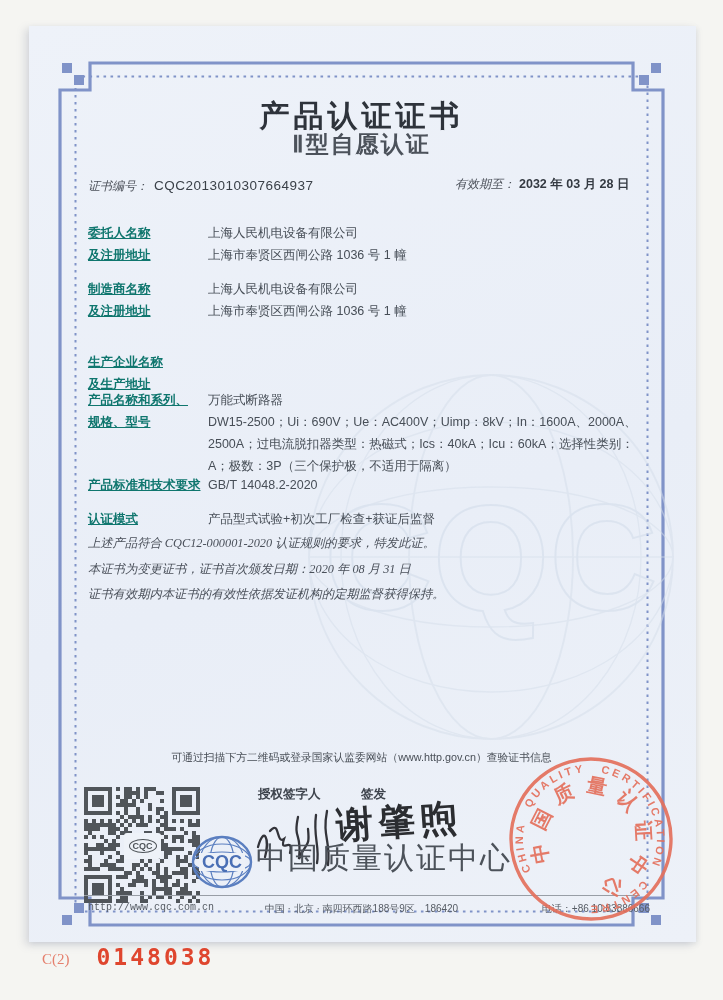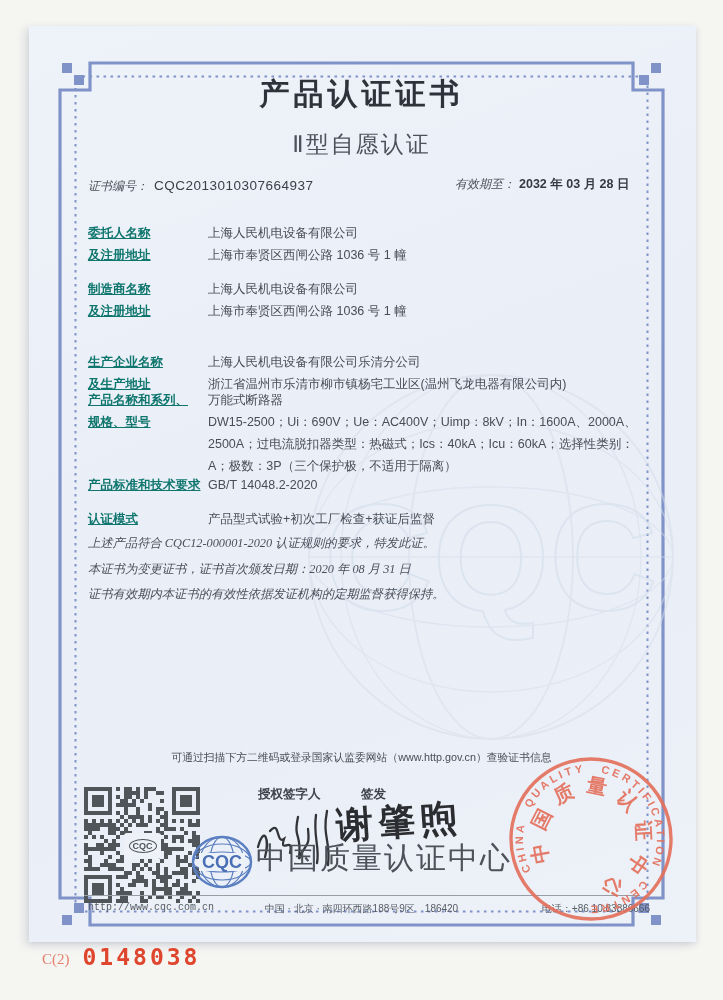--- a/index.html
+++ b/index.html
@@ -9,24 +9,24 @@
     font-family:"Liberation Sans",sans-serif;
   }
   .paper{
     position:absolute;left:29px;top:26px;width:667px;height:916px;
     background:linear-gradient(160deg,#eef2f9 0%,#e9eef7 55%,#edf1f8 100%);
     box-shadow:-4px 3px 8px rgba(110,120,145,.22), 2px 2px 5px rgba(110,120,145,.12);
   }
   .abs{position:absolute;}
   svg{display:block;}
 
-  .title{left:0;top:74px;width:723px;text-align:center;
+  .title{left:0;top:96px;width:723px;text-align:center;
     font-size:30px;font-weight:bold;letter-spacing:4px;color:#2e333b;}
   .subtitle{left:0;top:129px;width:723px;text-align:center;
-    font-size:23px;letter-spacing:2px;color:#4c525b;font-weight:400;}
+    font-size:23px;letter-spacing:2px;color:#4c525b;font-weight:700;}
 
   .kai{font-family:"Liberation Serif",serif;font-style:italic;}
 
   .certno{left:88px;top:178px;font-size:12px;color:#4a4f58;}
   .certno .v{font-style:normal;font-family:"Liberation Sans",sans-serif;
     font-size:13.5px;color:#3a4048;margin-left:6px;letter-spacing:.5px;}
 
   .dates{left:455px;top:173px;font-size:12px;color:#4a4f58;line-height:23px;}
   .dates .v{font-style:normal;font-family:"Liberation Sans",sans-serif;
     font-weight:600;font-size:12.5px;color:#343a42;margin-left:4px;}
@@ -57,21 +57,21 @@
 
   .orgname{left:256px;top:838px;font-size:30px;color:#4c525a;
     letter-spacing:2px;font-weight:500;}
 
   .sep{left:84px;top:895px;width:556px;height:1px;background:#989ea6;}
   .footer{font-size:10px;color:#555b63;top:902px;}
   .f-url{left:88px;font-family:"Liberation Mono",monospace;}
   .f-addr{left:0;width:723px;text-align:center;}
   .f-phone{left:500px;width:150px;text-align:right;}
 
-  .serial{left:42px;top:946px;display:flex;align-items:flex-end;gap:13px;}
+  .serial{left:42px;top:946px;display:flex;align-items:flex-end;gap:27px;}
   .serial .pfx{font-family:"Liberation Serif",serif;font-size:15px;color:#e57f6d;}
   .serial .num{font-family:"DejaVu Sans Mono",monospace;font-size:23px;
     font-weight:bold;color:#df462e;letter-spacing:3px;line-height:22px;}
 
   .stamp{left:500px;top:748px;transform:rotate(6deg);opacity:.92;}
   .watermark{left:266px;top:352px;opacity:.5;}
 </style>
 </head>
 <body>
 
@@ -137,24 +137,20 @@
     <div>上海人民机电设备有限公司</div>
     <div>上海市奉贤区西闸公路 1036 号 1 幢</div>
   </div>
 </div>
 
 <div class="row" style="top:351px;">
   <div class="lbl">
     <div>生产企业名称</div>
     <div>及生产地址</div>
   </div>
-  <div class="val">
-    <div>上海人民机电设备有限公司乐清分公司</div>
-    <div>浙江省温州市乐清市柳市镇杨宅工业区(温州飞龙电器有限公司内)</div>
-  </div>
 </div>
 
 <div class="row" style="top:389px;">
   <div class="lbl">
     <div>产品名称和系列、</div>
     <div>规格、型号</div>
   </div>
   <div class="val">
     <div>万能式断路器</div>
     <div>DW15-2500；Ui：690V；Ue：AC400V；Uimp：8kV；In：1600A、2000A、 2500A；过电流脱扣器类型：热磁式；Ics：40kA；Icu：60kA；选择性类别： A；极数：3P（三个保护极，不适用于隔离）</div>

